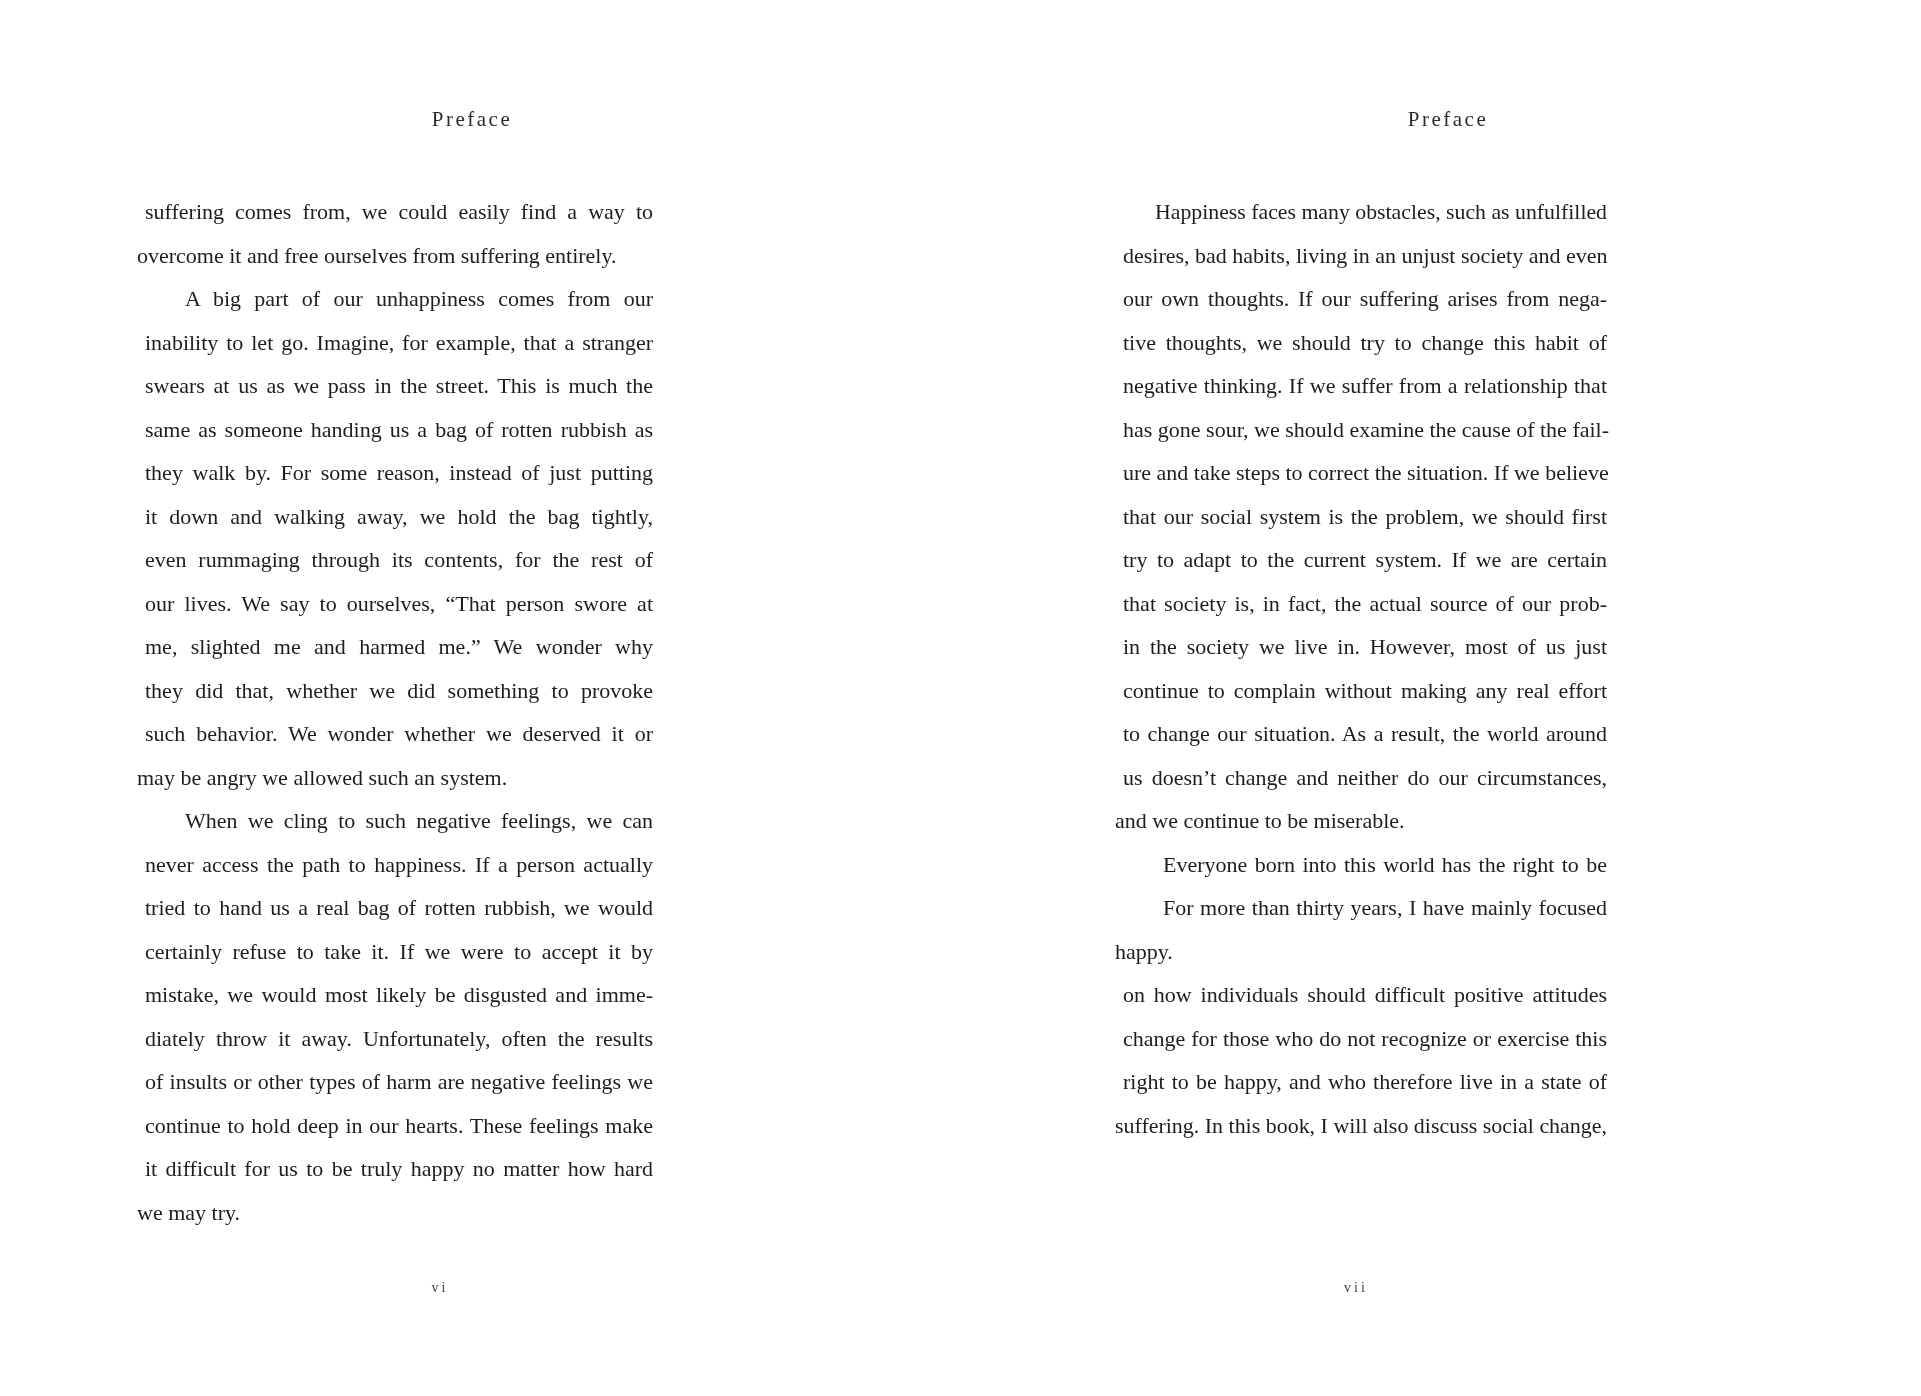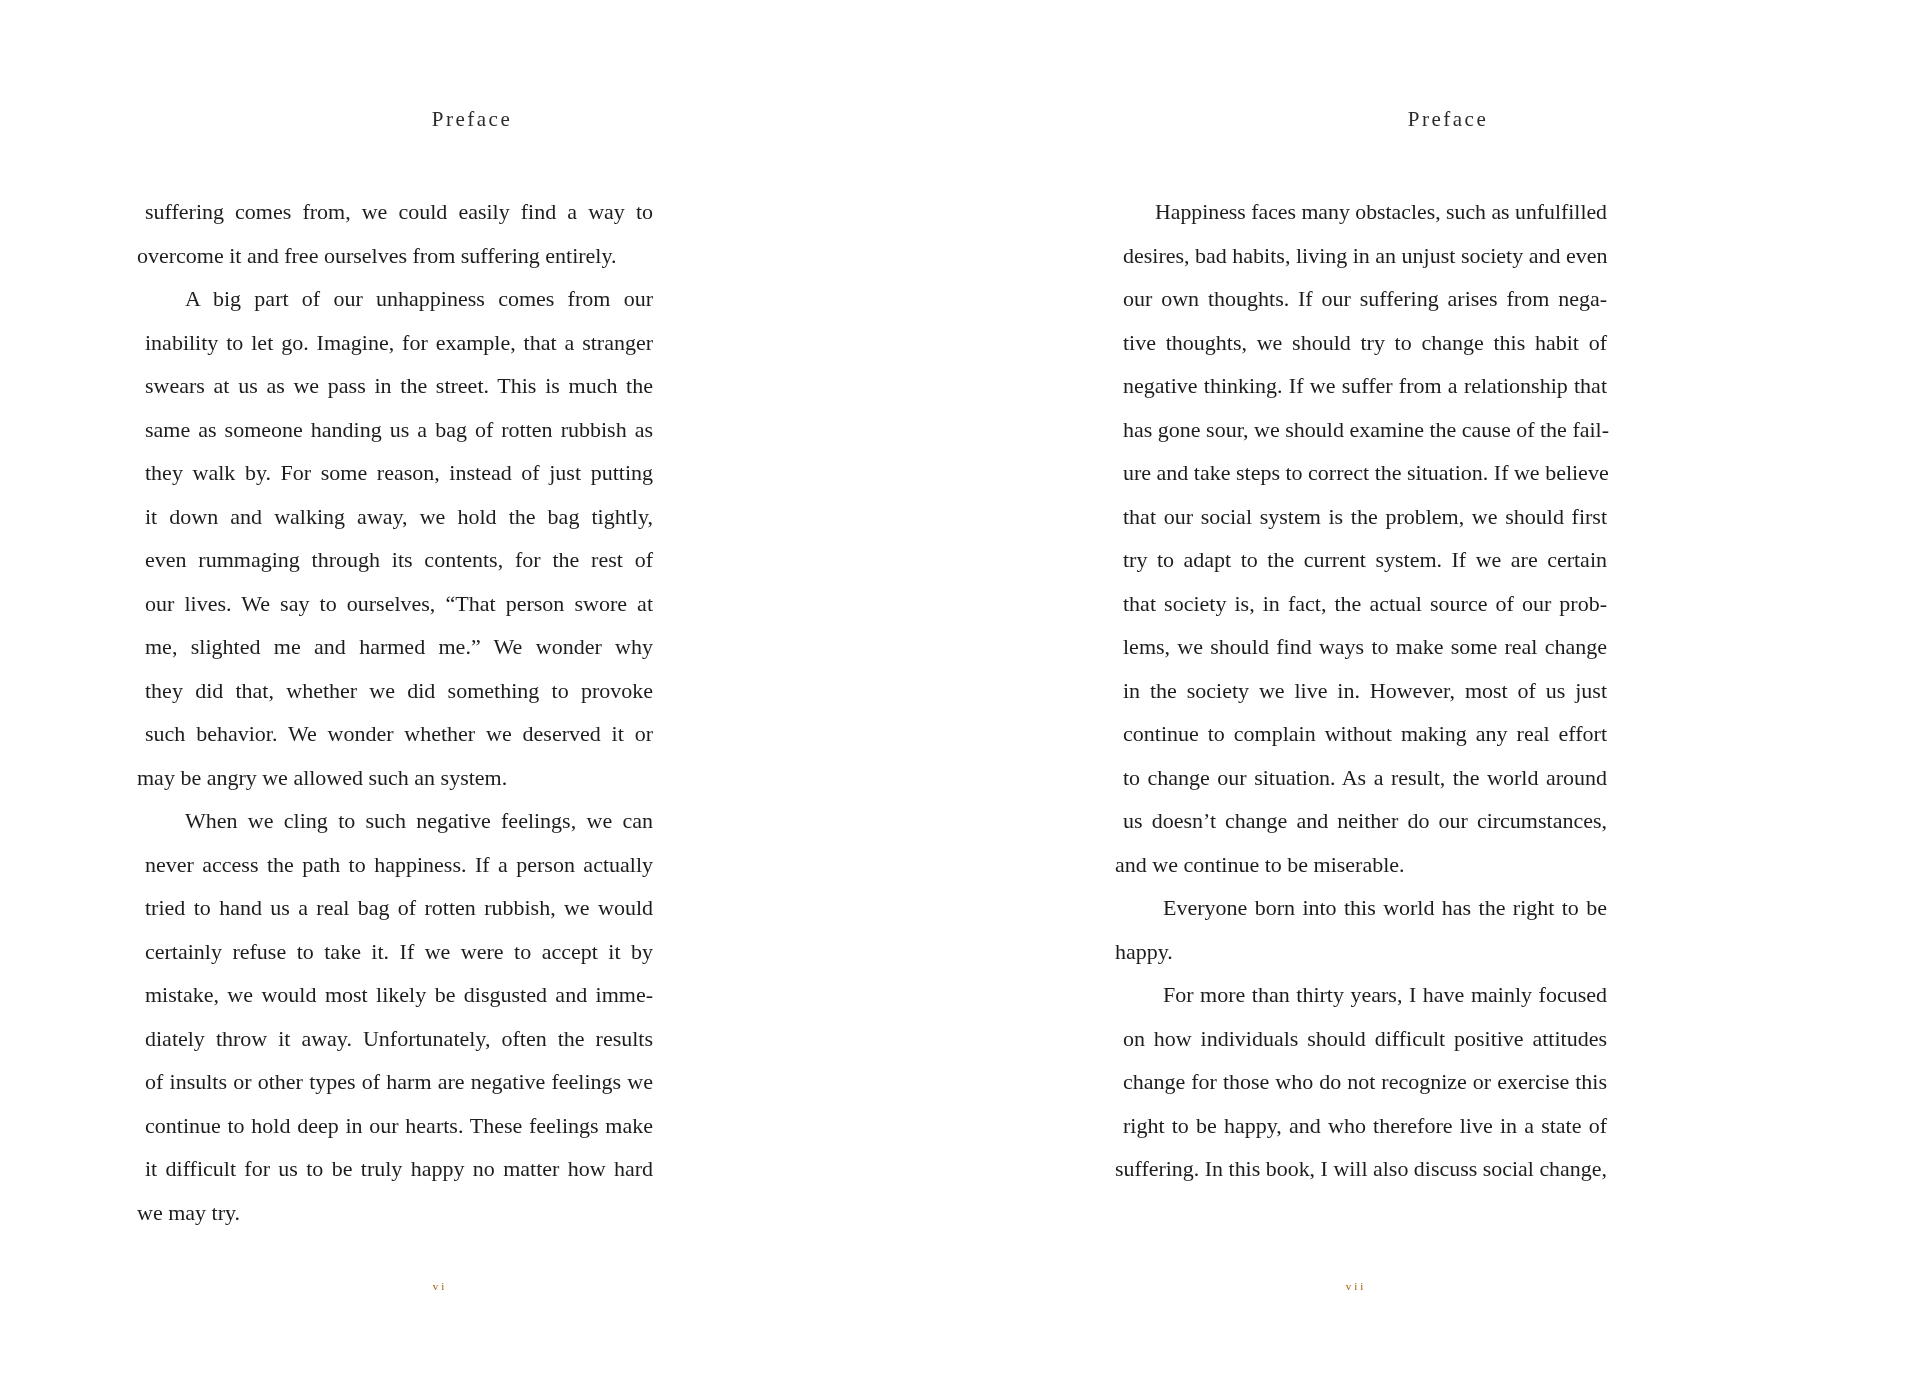--- a/index.html
+++ b/index.html
@@ -46,23 +46,23 @@
   .line.indent  { padding-left: 40px; }
   .line span {
     white-space: nowrap;
     transform-origin: left center;
   }
 
   .folio {
     position: absolute;
     top: 1268px;
     transform: translateX(-50%);
-    font-size: 11px;
+    font-size: 14px;
     letter-spacing: 3px;
-    color: #a16207;
+    color: #404040;
     white-space: nowrap;
   }
   .folio.left  { left: 440px; }
   .folio.right { left: 396px; } 
 </style>
 </head>
 <body>
 
 <div class="spread">
 
@@ -103,29 +103,28 @@
         <div class="line indent"><span style="display: inline-block; transform: scaleX(0.990414);">Happiness faces many obstacles, such as unfulfilled</span></div>
         <div class="line justify"><span>desires, bad habits, living in an unjust society and even</span></div>
         <div class="line justify"><span>our own thoughts. If our suffering arises from nega-</span></div>
         <div class="line justify"><span>tive thoughts, we should try to change this habit of</span></div>
         <div class="line justify"><span>negative thinking. If we suffer from a relationship that</span></div>
         <div class="line justify"><span>has gone sour, we should examine the cause of the fail-</span></div>
         <div class="line justify"><span>ure and take steps to correct the situation. If we believe</span></div>
         <div class="line justify"><span>that our social system is the problem, we should first</span></div>
         <div class="line justify"><span>try to adapt to the current system. If we are certain</span></div>
         <div class="line justify"><span>that society is, in fact, the actual source of our prob-</span></div>
-        <div class="line justify"><span>lems, we should find ways to make some real change</span></div>
         <div class="line justify"><span>in the society we live in. However, most of us just</span></div>
         <div class="line justify"><span>continue to complain without making any real effort</span></div>
         <div class="line justify"><span>to change our situation. As a result, the world around</span></div>
         <div class="line justify"><span>us doesn’t change and neither do our circumstances,</span></div>
         <div class="line last"><span>and we continue to be miserable.</span></div>
         <div class="line indent justify"><span>Everyone born into this world has the right to be</span></div>
+        <div class="line indent justify"><span>For more than thirty years, I have mainly focused</span></div>
         <div class="line last"><span>happy.</span></div>
-        <div class="line indent justify"><span>For more than thirty years, I have mainly focused</span></div>
         <div class="line justify"><span>on how individuals should difficult positive attitudes</span></div>
         <div class="line justify"><span>change for those who do not recognize or exercise this</span></div>
         <div class="line justify"><span>right to be happy, and who therefore live in a state of</span></div>
         <div class="line last"><span style="display: inline-block; transform: scaleX(0.997371);">suffering. In this book, I will also discuss social change,</span></div>
       </div>
     <div class="folio right">vii</div>
   </section>
 
 </div>
 

